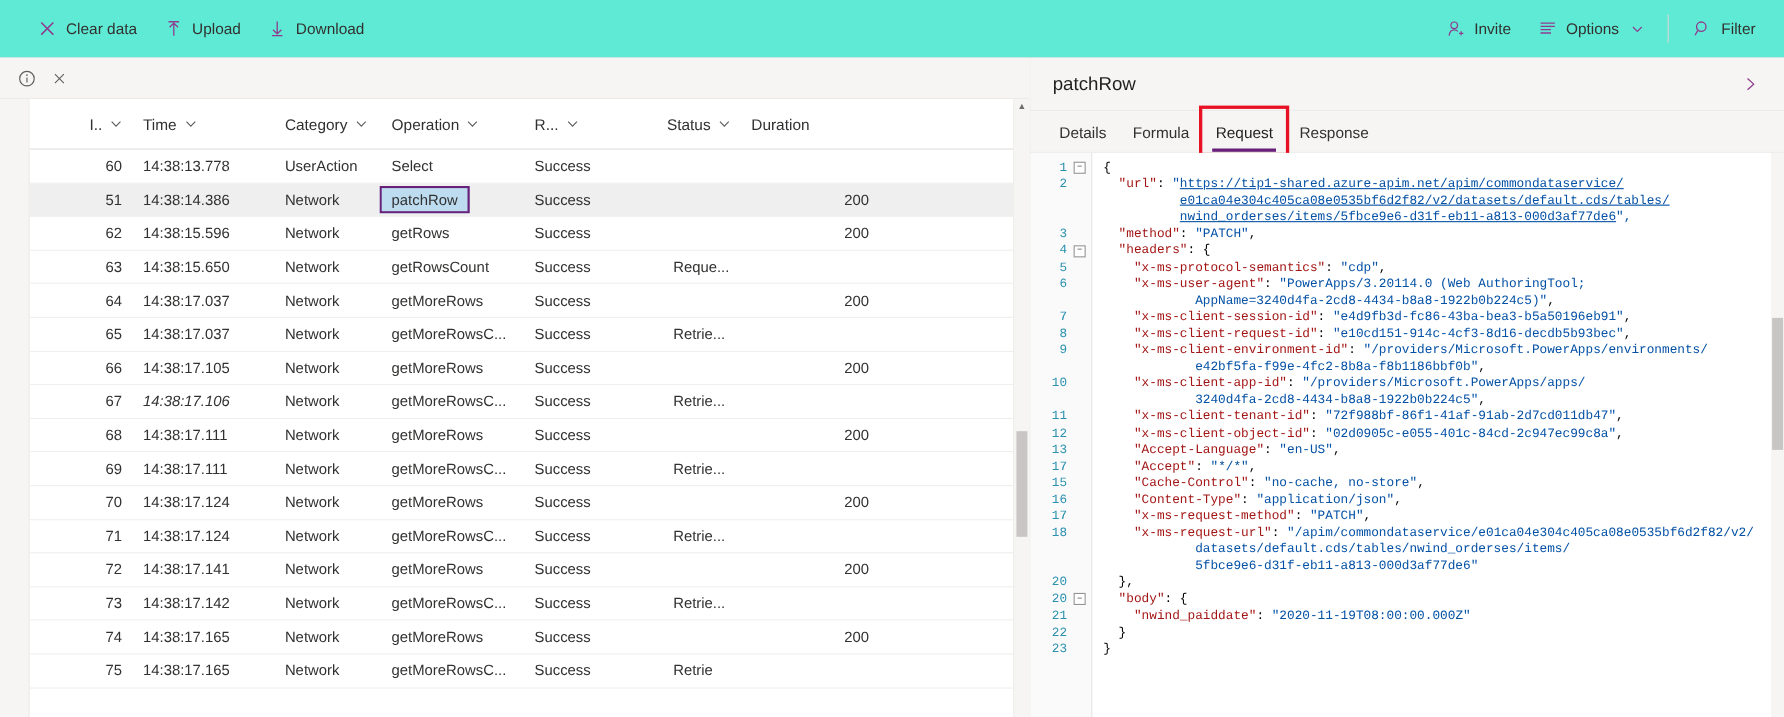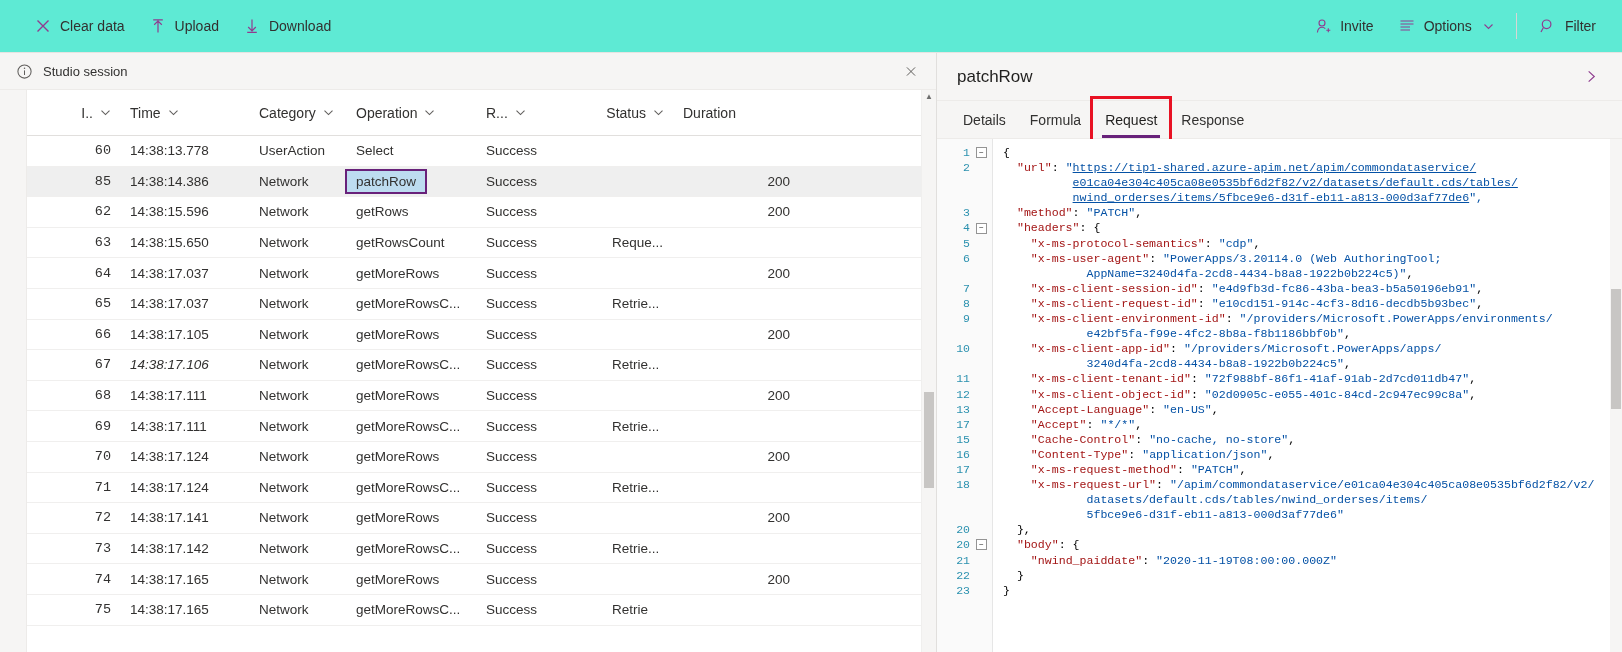--- a/index.html
+++ b/index.html
@@ -62,21 +62,21 @@
   }
   .hcell .hv{color:#605e5c;display:inline-flex;flex:0 0 auto;}
 
   .rowsarea{flex:1;overflow:hidden;position:relative;min-height:0;}
   .row{
     height:30.6px;display:flex;align-items:center;
     border-bottom:1px solid #f0efee;box-sizing:border-box;font-size:13.5px;color:#323130;
   }
   .row.sel{background:#efefef;}
   .cell{white-space:nowrap;overflow:hidden;box-sizing:border-box;display:flex;align-items:center;}
-  .c-id{justify-content:flex-end;padding-right:8px;font-family:Liberation Mono, monospace;}
+  .c-id{justify-content:flex-end;padding-right:8px;}
   .c-status{justify-content:flex-end;padding-right:8px;}
   .cell .hlbox{
     display:inline-block;background:#bddcf0;border:2px solid #68217a;
     padding:3px 9px;margin-left:-11px;line-height:15px;
   }
 
   .vscroll{
     width:14px;min-width:14px;background:#f6f5f4;position:relative;
     border-left:1px solid #f0efee;cursor:pointer;
   }
@@ -229,21 +229,20 @@
     <div class="leftpane">
 
       <div class="sessionbar">
         <span class="infoico">
           <svg width="17" height="17" viewBox="0 0 17 17">
             <circle cx="8.5" cy="8.5" r="6.6" stroke="currentColor" stroke-width="1.05" fill="none"></circle>
             <path d="M8.5 7.4 L8.5 12" stroke="currentColor" stroke-width="1.05"></path>
             <circle cx="8.5" cy="5.3" r="0.75" fill="currentColor"></circle>
           </svg>
         </span>
-        <span class="slabel">Studio session</span>
         <button class="closex">
           <svg width="11" height="11" viewBox="0 0 11 11">
               <path d="M1 1 L10 10 M10 1 L1 10" stroke="currentColor" stroke-width="1.1" fill="none"></path>
             </svg>
         </button>
       </div>
 
       <div class="gridwrap">
         <div class="gridleftgutter"></div>
 
@@ -306,21 +305,21 @@
                 <div class="cell c-id" style="width: 92px;">60</div>
                 <div class="cell" style="width: 129px; padding-left: 11px;">14:38:13.778</div>
                 <div class="cell" style="width: 97px; padding-left: 11px;">UserAction</div>
                 <div class="cell" style="width: 130px; padding-left: 11px;">Select</div>
                 <div class="cell" style="width: 126px; padding-left: 11px;">Success</div>
                 <div class="cell" style="width: 74px; padding-left: 11px;"></div>
                 <div class="cell c-status" style="width: 123px;"></div>
                 <div class="cell" style="width: 100px; padding-left: 11px;"></div>
               </div>
               <div class="row sel">
-                <div class="cell c-id" style="width: 92px;">85</div>
+                <div class="cell c-id" style="width: 92px;">51</div>
                 <div class="cell" style="width: 129px; padding-left: 11px;">14:38:14.386</div>
                 <div class="cell" style="width: 97px; padding-left: 11px;">Network</div>
                 <div class="cell" style="width: 130px; padding-left: 11px;">
                   <span class="hlbox">patchRow</span>
                 </div>
                 <div class="cell" style="width: 126px; padding-left: 11px;">Success</div>
                 <div class="cell" style="width: 74px; padding-left: 11px;"></div>
                 <div class="cell c-status" style="width: 123px;">200</div>
                 <div class="cell" style="width: 100px; padding-left: 11px;"></div>
               </div>

